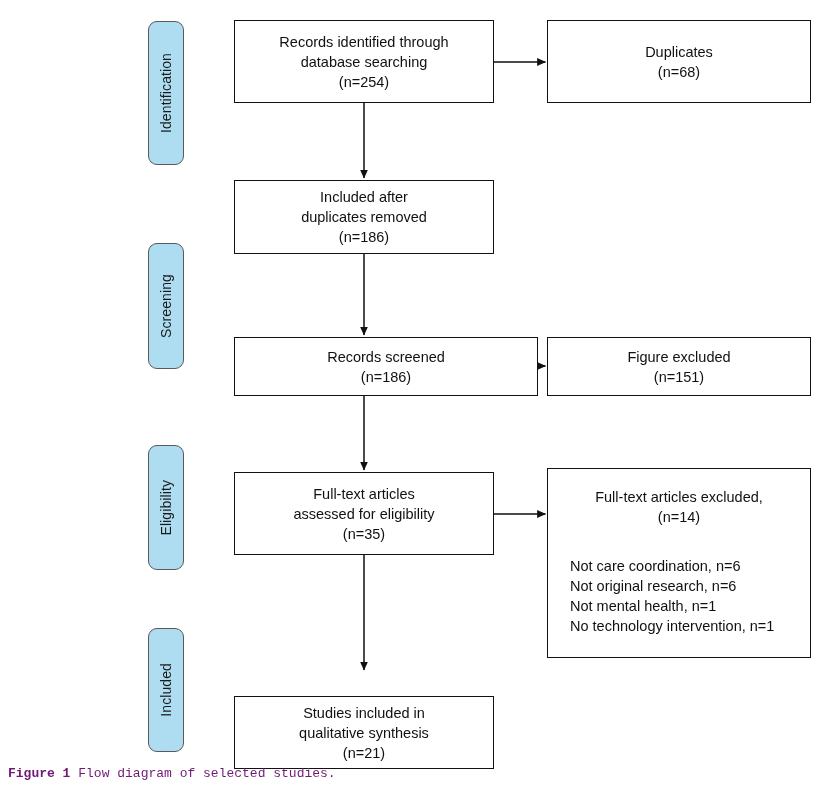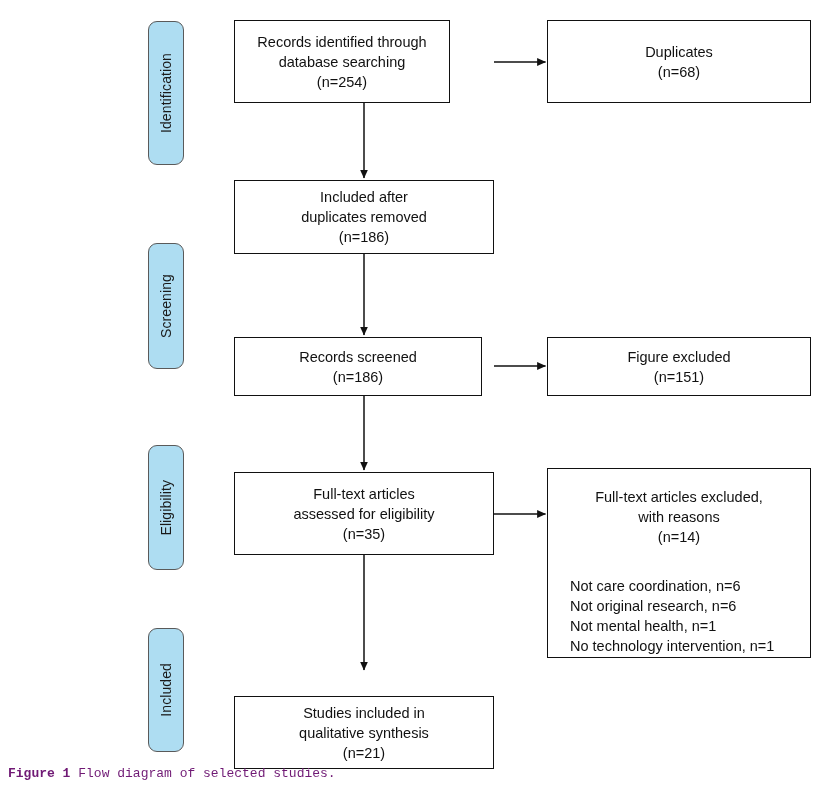--- a/index.html
+++ b/index.html
@@ -154,57 +154,56 @@
   </div>
 
   <div class="stage-tab" style="left:148px; top:445px; width:36px; height:125px;">
     <span class="stage-tab-label">Eligibility</span>
   </div>
 
   <div class="stage-tab" style="left:148px; top:628px; width:36px; height:124px;">
     <span class="stage-tab-label">Included</span>
   </div>
 
-  <div class="flow-box" style="left:234px; top:20px; width:216px; height:83px;text-align:right;">
+  <div class="flow-box" style="left:234px; top:20px; width:260px; height:83px;text-align:right;">
     <span class="line">Records identified through</span>
     <span class="line">database searching</span>
     <span class="line">(n=254)</span>
   </div>
 
   <div class="flow-box" style="left:547px; top:20px; width:264px; height:83px;">
     <span class="line">Duplicates</span>
     <span class="line">(n=68)</span>
   </div>
 
   <div class="flow-box" style="left:234px; top:180px; width:260px; height:74px;">
     <span class="line">Included after</span>
     <span class="line">duplicates removed</span>
     <span class="line">(n=186)</span>
   </div>
 
-  <div class="flow-box" style="left:234px; top:337px; width:248px; height:59px;">
+  <div class="flow-box" style="left:234px; top:337px; width:304px; height:59px;">
     <span class="line">Records screened</span>
     <span class="line">(n=186)</span>
   </div>
 
   <div class="flow-box" style="left:547px; top:337px; width:264px; height:59px;">
     <span class="line">Figure excluded</span>
     <span class="line">(n=151)</span>
   </div>
 
   <div class="flow-box" style="left:234px; top:472px; width:260px; height:83px;">
     <span class="line">Full-text articles</span>
     <span class="line">assessed for eligibility</span>
     <span class="line">(n=35)</span>
   </div>
 
   <div class="excl-box" style="left:547px; top:468px; width:264px; height:190px;">
     <div class="excl-head">
       <span class="line">Full-text articles excluded,</span>
-      <span class="line">with reasons</span>
       <span class="line">(n=14)</span>
     </div>
     <div class="excl-reasons">
       <span class="line">Not care coordination, n=6</span>
       <span class="line">Not original research, n=6</span>
       <span class="line">Not mental health, n=1</span>
       <span class="line">No technology intervention, n=1</span>
     </div>
   </div>
 

